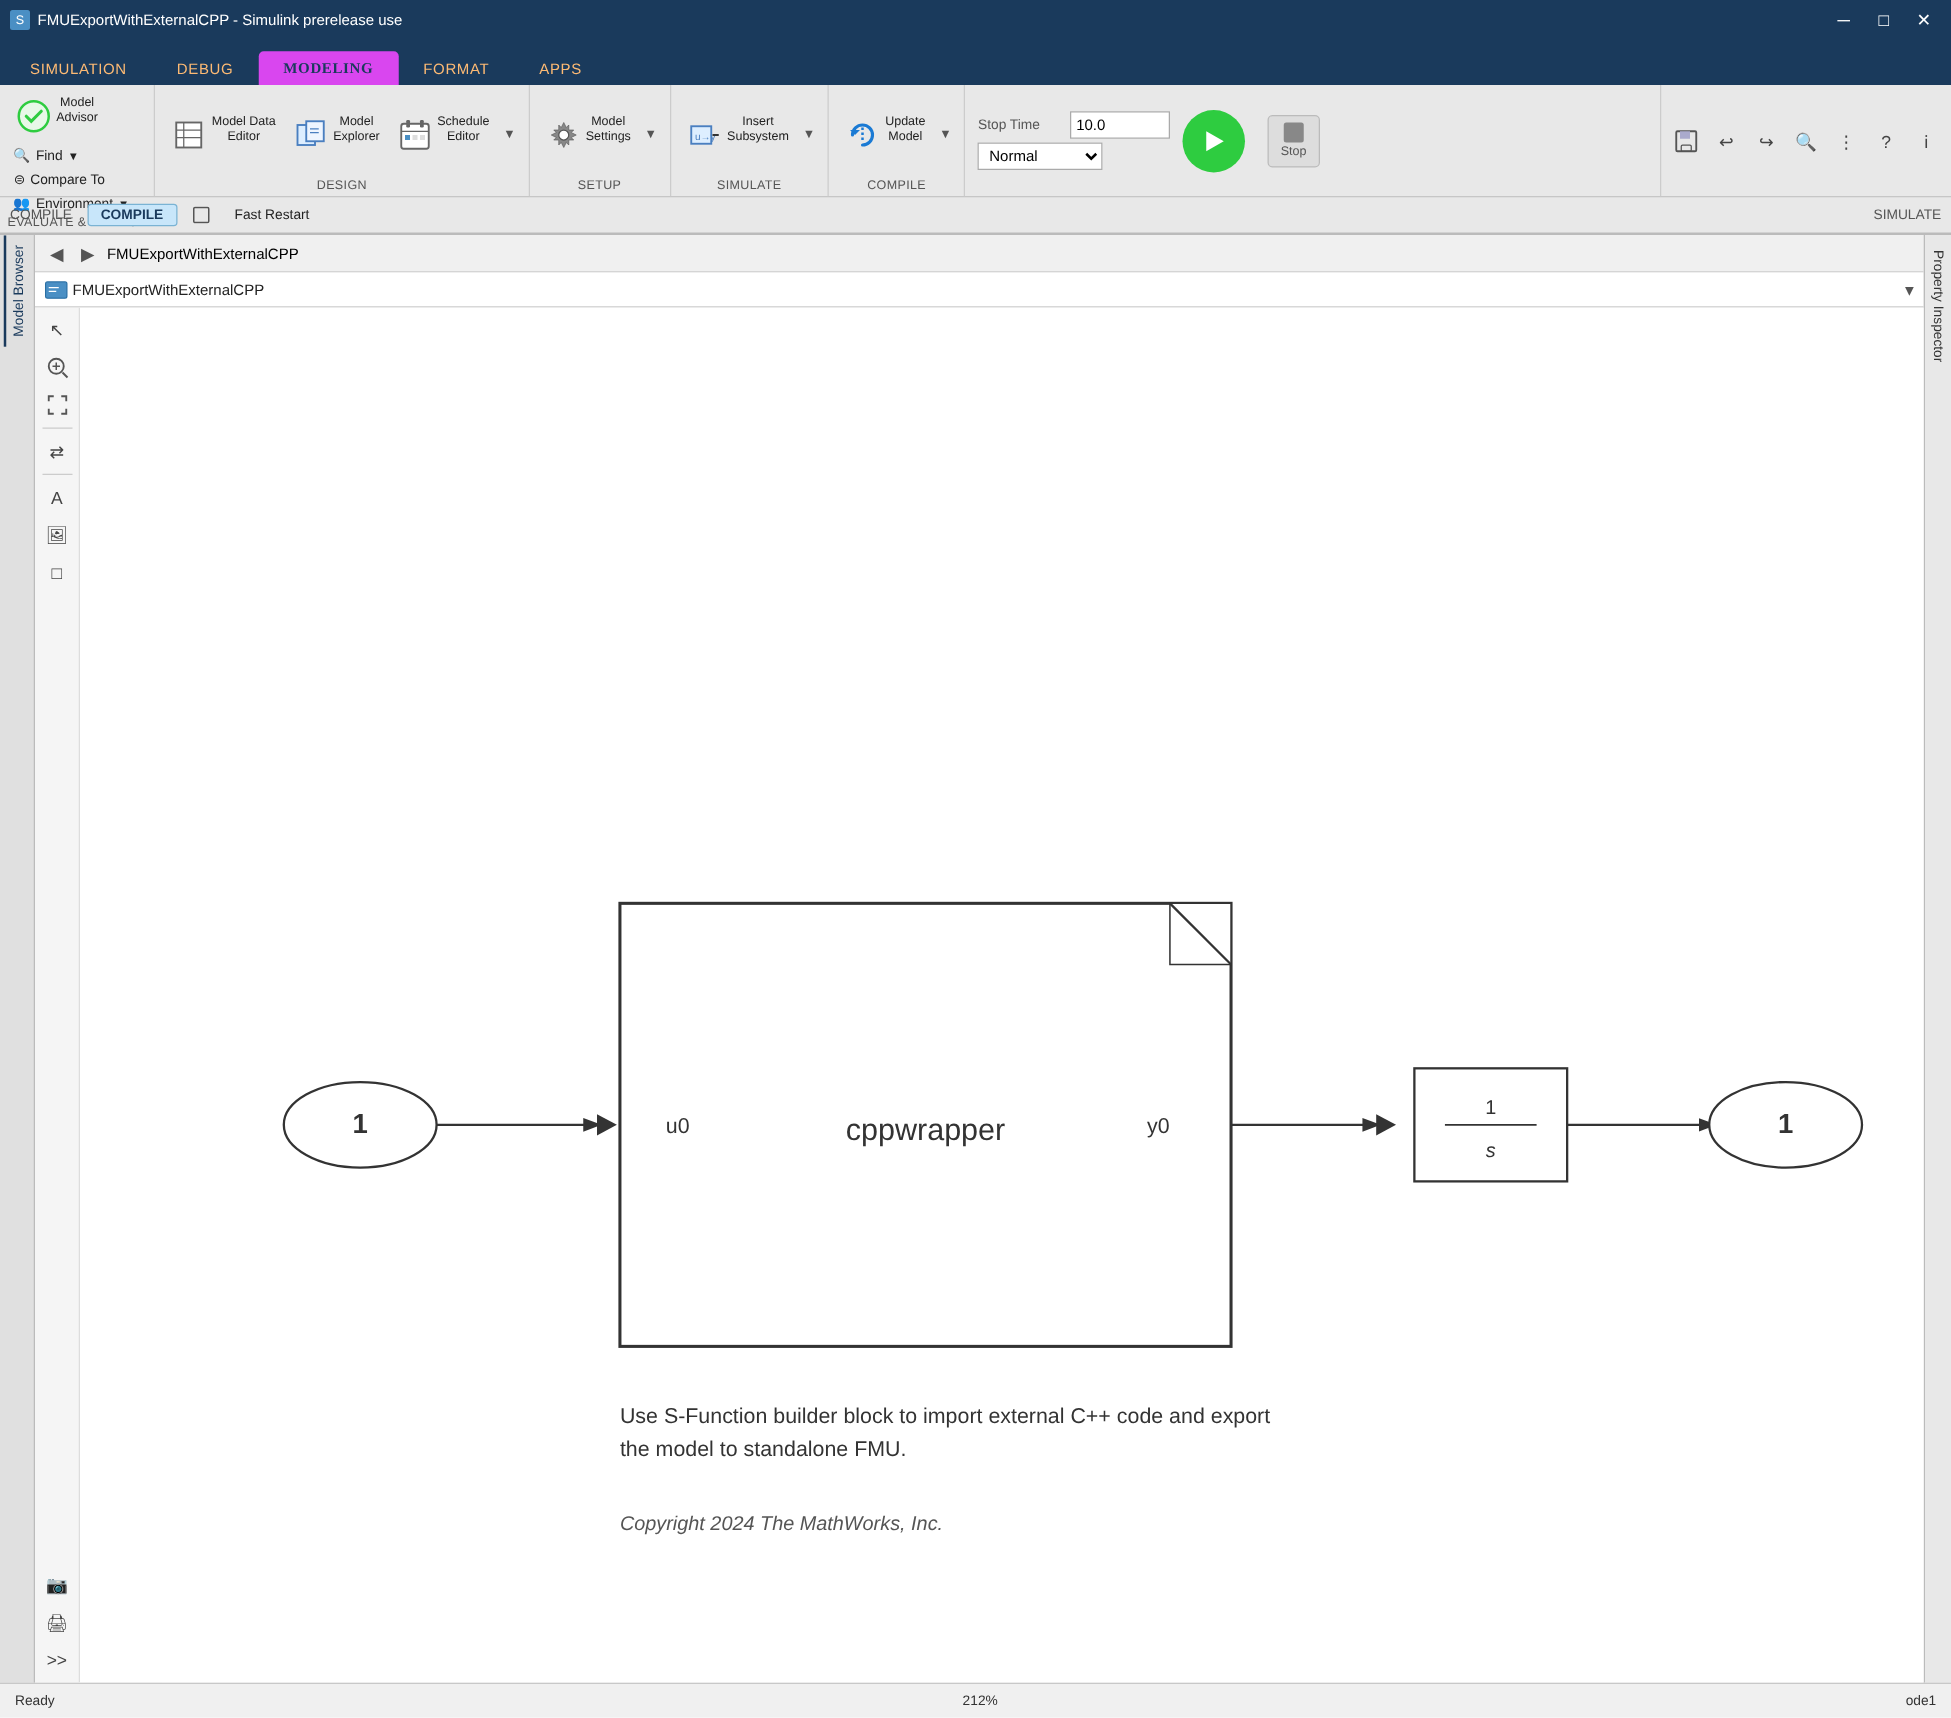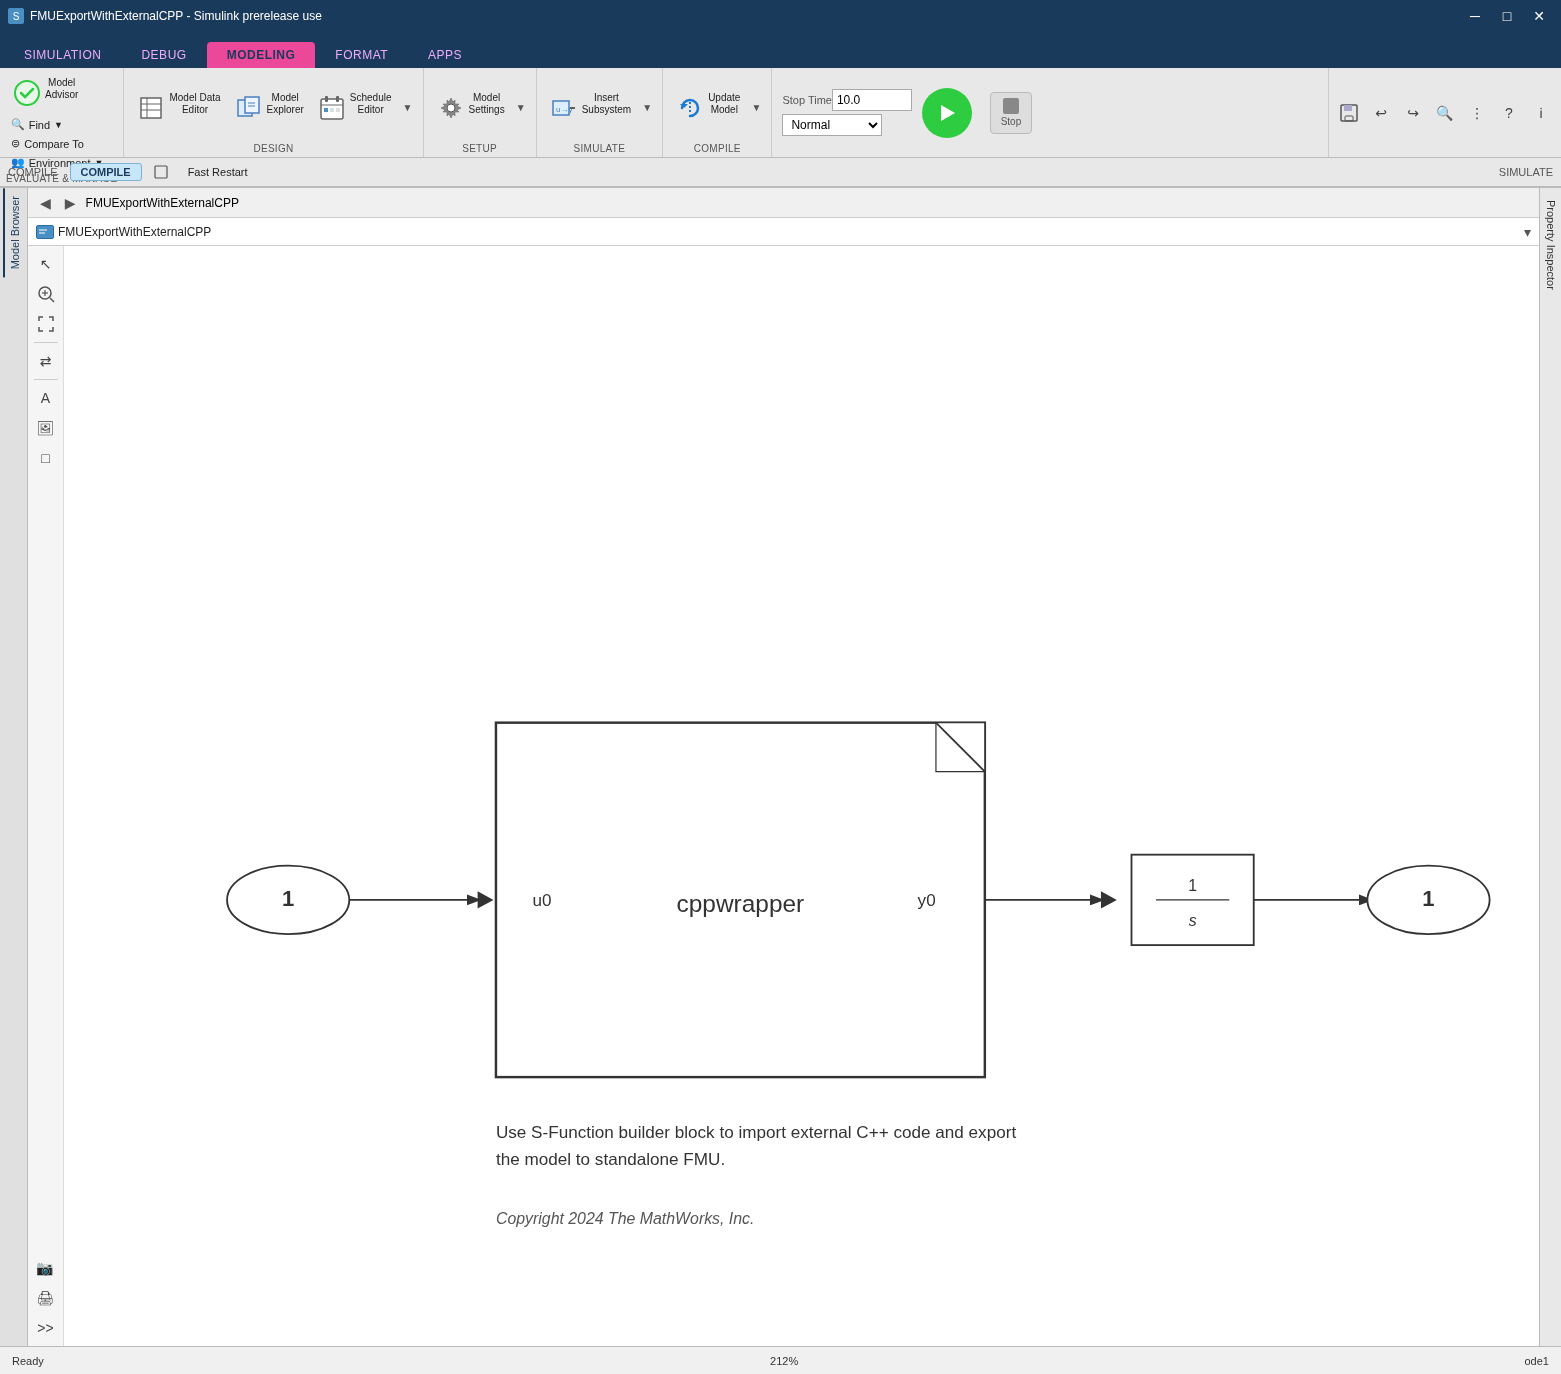--- a/index.html
+++ b/index.html
@@ -23,28 +23,28 @@
     
     .tab-bar {
       background: #1a3a5c;
       display: flex;
       align-items: flex-end;
       height: 36px;
       padding: 0 4px;
     }
     .tab {
       padding: 6px 20px;
-      color: #f0abfc;
+      color: #fdba74;
       cursor: pointer;
       font-size: 12px;
       font-weight: 500;
       border-radius: 4px 4px 0 0;
       letter-spacing: 0.5px;
     }
-    .tab.active { background: #ec4899; color: #1a3a5c; font-weight: 600; }
+    .tab.active { background: #d946ef; color: #1a3a5c; font-weight: 600; font-family: Liberation Serif, serif; }
     .stop-time-input {
       width: 80px;
       height: 22px;
       border: 1px solid #aaa;
       padding: 2px 4px;
       font-size: 12px;
       background: white;
     }
     .normal-select {
       width: 100px;
@@ -421,21 +421,21 @@
         <div class="tbtn" style="min-width:14px;padding:2px;">
           <div style="font-size:10px;color:#555;">▼</div>
         </div>
       </div>
     </div>
     <div class="tgroup-label">COMPILE</div>
   </div>
 
   <div style="display:flex;align-items:center;padding:6px 10px;gap:10px;flex:1;">
     <div style="display:flex;flex-direction:column;gap:3px;">
-      <div style="display:flex;align-items:center;gap:0;">
+      <div style="display:flex;align-items:center;gap:24px;">
         <span style="font-size:11px;color:#555;">Stop Time</span>
         <input type="text" class="stop-time-input" value="10.0" style="">
       </div>
       <div>
         <select class="normal-select">
           <option>Normal</option>
         </select>
       </div>
     </div>
     <div style="display:flex;flex-direction:column;align-items:center;gap:4px;">

